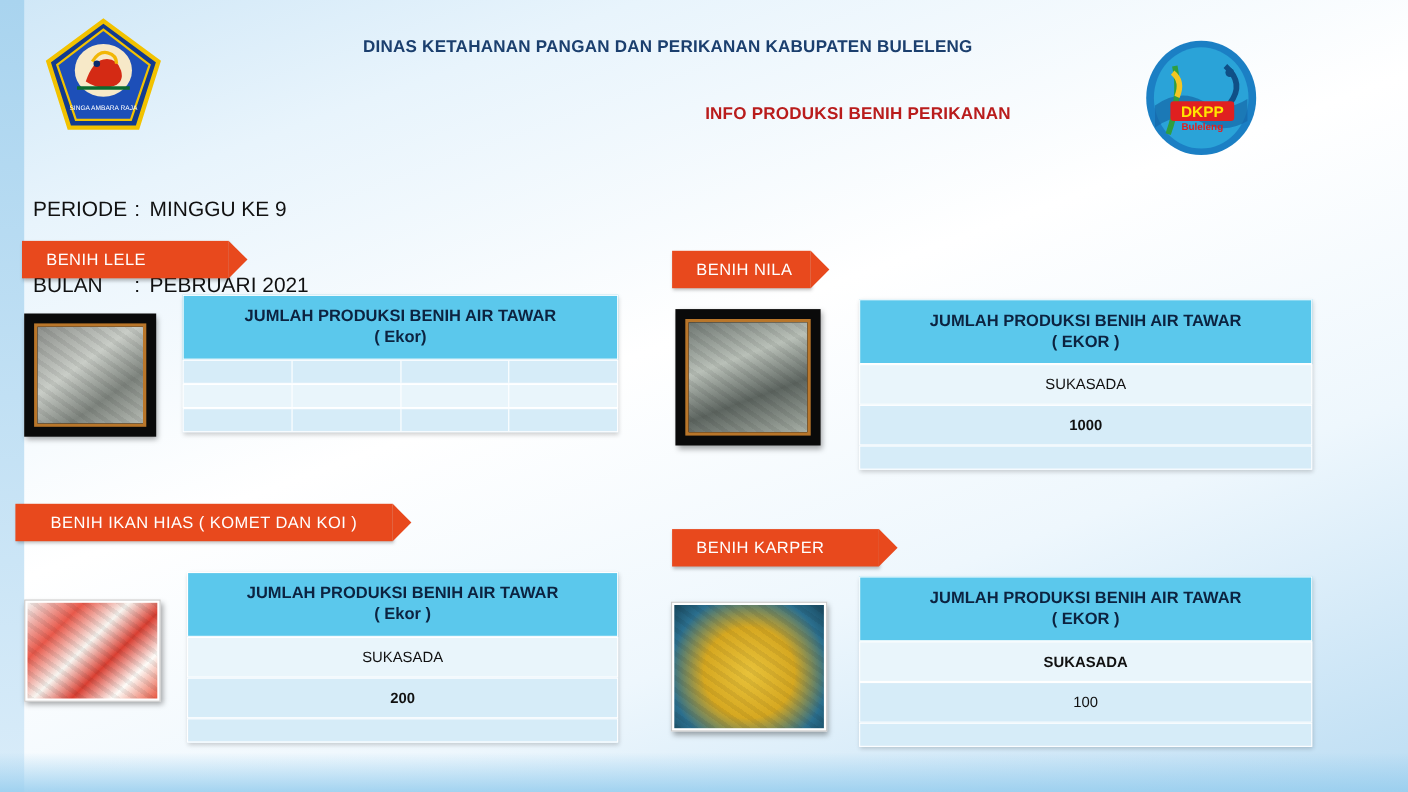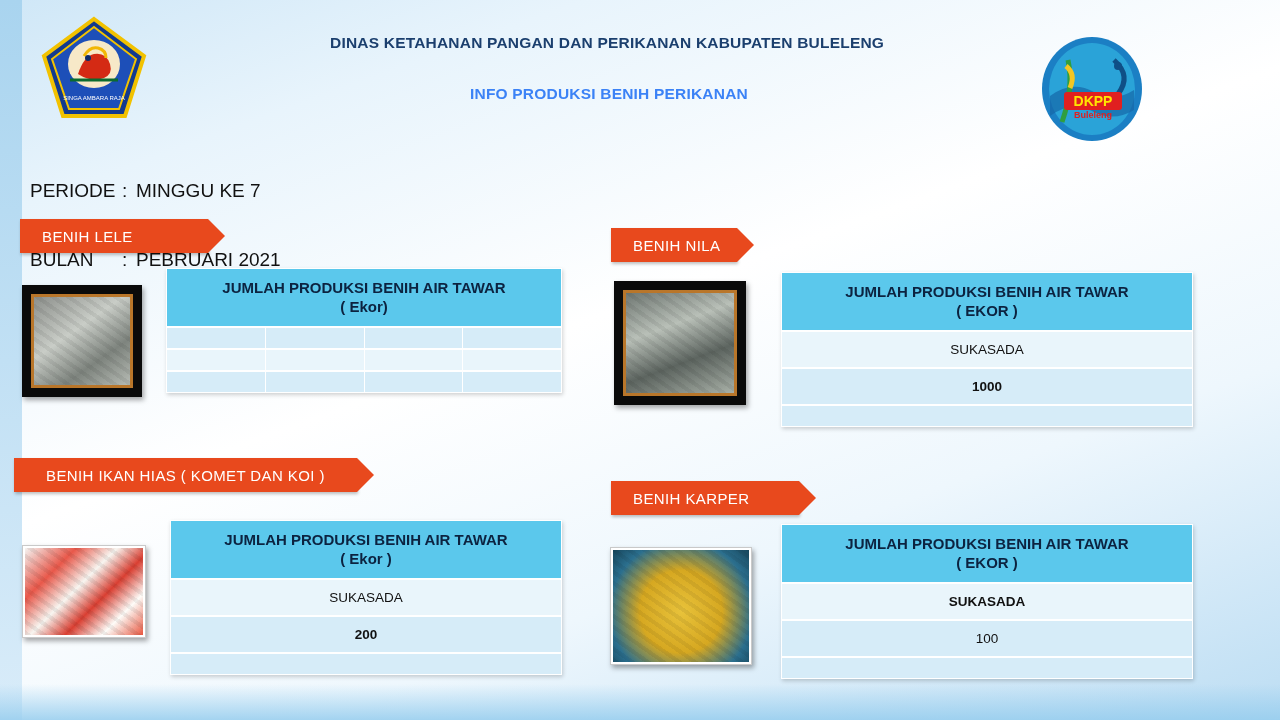--- a/index.html
+++ b/index.html
@@ -25,22 +25,22 @@
   }
   .logo-right {
     position:absolute; left:1040px; top:36px; width:104px; height:106px;
   }
   .header-title {
     position:absolute; left:330px; top:34px; width:620px;
     font-size:15.5px; font-weight:bold; color:#1b3f6e; letter-spacing:.2px;
     text-align:left;
   }
   .header-sub {
-    position:absolute; left:470px; top:85px; width:620px;
-    font-size:15.5px; font-weight:bold; color:#3b82f6; letter-spacing:.2px;
+    position:absolute; left:470px; top:95px; width:620px;
+    font-size:15.5px; font-weight:bold; color:#b91c1c; letter-spacing:.2px;text-align:center;
   }
   .periode {
     position:absolute; left:30px; top:133px;
     font-size:19px; color:#111; line-height:23px; white-space:pre;
   }
   .periode .row { display:flex; }
   .periode .lbl { display:inline-block; width:92px; }
   .periode .sep { display:inline-block; width:14px; }
 
   
@@ -125,21 +125,21 @@
   </svg>
 </div>
 
 <div class="header-title">DINAS KETAHANAN PANGAN DAN PERIKANAN KABUPATEN BULELENG</div>
 <div class="header-sub">INFO  PRODUKSI BENIH PERIKANAN</div>
 
 <div class="periode">
   <div class="row">
     <span class="lbl">PERIODE</span>
     <span class="sep">:</span>
-    <span>MINGGU KE 7</span>
+    <span>MINGGU KE 9</span>
   </div>
   <div class="row">
     <span class="lbl">BULAN</span>
     <span class="sep">:</span>
     <span>PEBRUARI 2021</span>
   </div>
 </div>
 
 <div class="banner" style="left:20px; top:219px; width:188px;">
   <span>BENIH LELE</span>

